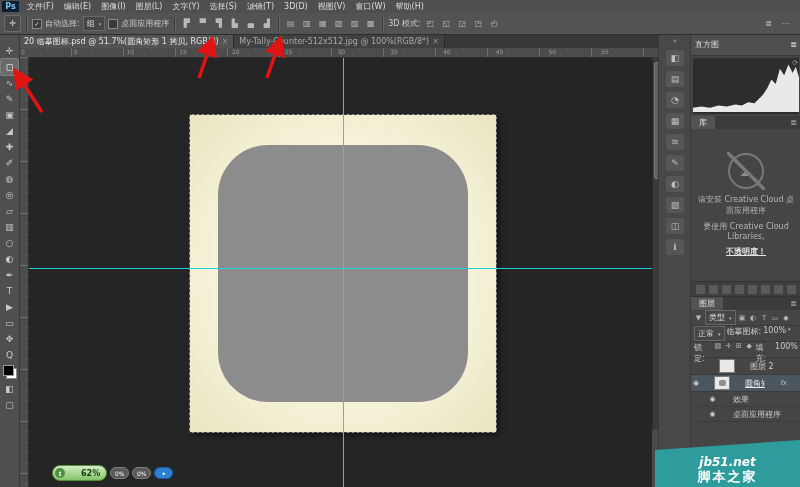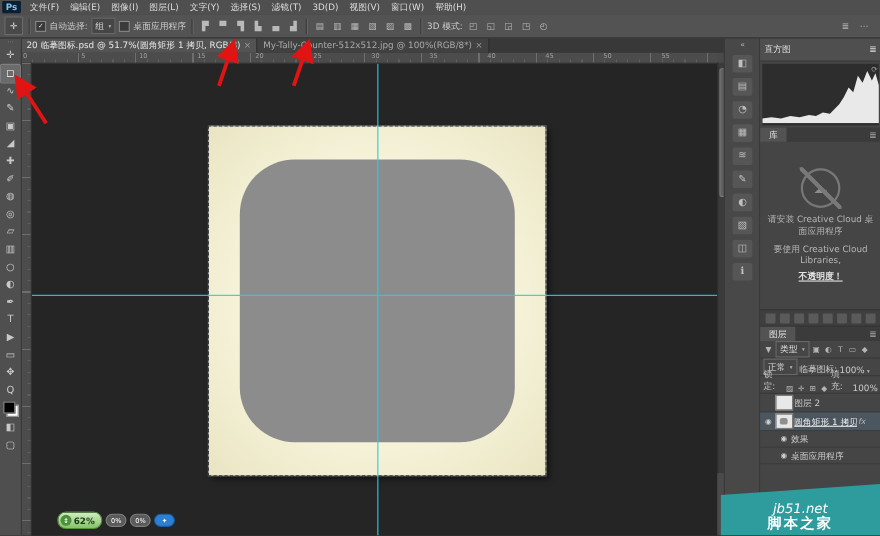--- a/index.html
+++ b/index.html
@@ -103,45 +103,45 @@
             display:flex;align-items:center;justify-content:center;font-size:13px;color:#8d8d8d;}
   .lib-icon::after{content:"";position:absolute;inset:-3px;
             background:linear-gradient(45deg,transparent 47%,#787878 47% 53%,transparent 53%);}
   .lib-link{color:#e3e3e3;text-decoration:underline;font-weight:bold;}
   .minirow{height:14px;display:flex;align-items:center;gap:4px;padding:0 5px;background:#3f3f3f;
            border-top:1px solid #333;border-bottom:1px solid #333;}
   .mini-icon{width:10px;height:9px;background:#5a5a5a;border-radius:1px;}
 
   .layers-filter{height:15px;display:flex;align-items:center;gap:2px;padding:0 3px;border-bottom:1px solid #383838;}
   .small-glyph{font-size:7px;color:#b5b5b5;width:9px;text-align:center;}
-  .layers-blend,.layers-lock{height:15px;display:flex;align-items:flex-end;gap:2px;padding:0 3px;
+  .layers-blend,.layers-lock{height:15px;display:flex;align-items:flex-start;gap:2px;padding:0 3px;
            border-bottom:1px solid #383838;color:#c9c9c9;}
-  .layer-row{height:16px;display:flex;align-items:center;gap:1px;padding:0 2px;border-bottom:1px solid #3b3b3b;}
+  .layer-row{height:16px;display:flex;align-items:center;gap:15px;padding:0 2px;border-bottom:1px solid #3b3b3b;}
   .layer-row.selected{background:#4c565f;color:#eee;}
   .eye{width:11px;text-align:center;font-size:7px;color:#cfcfcf;}
   .thumb{width:14px;height:12px;background:#e8e8e8;border:1px solid #7a7a7a;flex:none;}
   .thumb.shape-thumb{display:flex;align-items:center;justify-content:center;}
   .thumb.shape-thumb::after{content:"";width:7px;height:6px;background:#8f8f8f;border-radius:2px;}
   .layer-name{white-space:nowrap;overflow:hidden;}
   .layer-name.u{text-decoration:underline;}
   .fx-badge{margin-left:auto;font-style:italic;font-size:7px;color:#bbb;padding-right:12px;}
   .fx-row{padding-left:16px;height:14px;}
 
   
   .watermark{position:absolute;left:655px;top:440px;right:0;bottom:0;background:#2e9c9d;z-index:6;
              clip-path:polygon(0 10px,100% 0,100% 100%,0 100%);
              display:flex;flex-direction:column;align-items:center;justify-content:flex-end;
              color:#fff;padding-bottom:3px;}
-  .wm1{font-size:12px;font-style:italic;font-weight:normal;line-height:14px;}
+  .wm1{font-size:12px;font-style:italic;font-weight:bold;line-height:14px;}
   .wm2{font-size:13px;font-weight:bold;letter-spacing:2px;line-height:15px;}
 
   
   .statusrow{position:absolute;left:52px;top:465px;display:flex;align-items:center;gap:3px;z-index:11;}
   .pill{height:14px;border-radius:8px;background:linear-gradient(#d2ecc4,#85c369);
-        border:1px solid #55913d;display:flex;align-items:center;gap:2px;padding:0 6px 0 2px;
+        border:1px solid #55913d;display:flex;align-items:center;gap:16px;padding:0 6px 0 2px;
         font-size:8px;font-weight:bold;color:#163f0c;}
   .pill-dot{width:10px;height:10px;border-radius:50%;background:#4d8f3c;color:#fff;font-size:6px;
             display:flex;align-items:center;justify-content:center;}
   .badge{min-width:13px;height:10px;border-radius:6px;background:#5a5a5a;border:1px solid #7e7e7e;
          color:#fff;font-size:6px;display:flex;align-items:center;justify-content:center;padding:0 2px;}
   .badge.blue{background:#2d7fd3;border-color:#1c5c9e;}
 
   .arrows{position:absolute;inset:0;z-index:10;pointer-events:none;}
 </style>
 </head>

